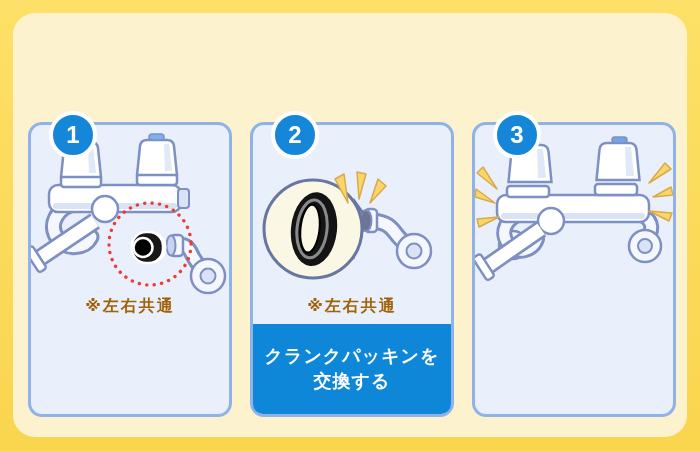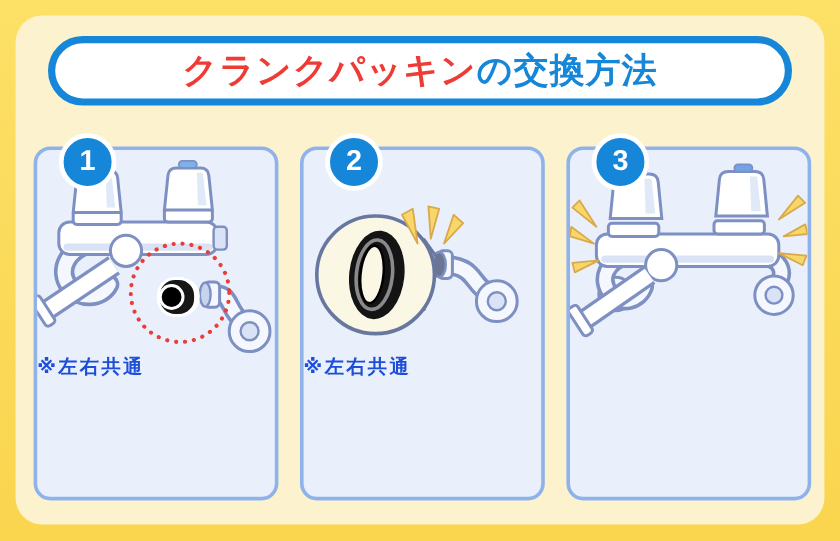--- a/index.html
+++ b/index.html
@@ -46,43 +46,40 @@
     color:#FFFFFF;font-size:24px;font-weight:bold;
     display:flex;align-items:center;justify-content:center;
     z-index:3;
   }
   .illo{
     position:absolute;left:0;top:4px;width:198px;height:178px;
     z-index:1;
   }
   .note{
     position:absolute;left:0;right:0;bottom:96px;height:22px;
-    text-align:left;color:#1d4ed8;
+    text-align:center;color:#a16207;
     font-size:16px;font-weight:bold;letter-spacing:2px;
     z-index:2;
   }
   .caption{
     position:absolute;left:0;right:0;bottom:0;height:90px;
     background:#0E87D8;border-radius:0 0 10px 10px;
     color:#FFFFFF;font-size:18px;font-weight:bold;
     letter-spacing:1px;line-height:25px;text-align:center;
     display:flex;align-items:center;justify-content:center;
     white-space:pre-line;
     z-index:2;
   }
 </style>
 </head>
 <body>
 
 <div class="stage">
   <div class="panel">
 
-    <div class="banner">
-      <h1><span class="t-red">クランクパッキン</span><span class="t-blue">の交換方法</span></h1>
-    </div>
 
     <section class="card card-1">
       <div class="badge">
         <span>1</span>
       </div>
 
       <svg class="illo" viewBox="0 0 198 178">
 
         <g>
           <path d="M46,74 C26,78 16,96 27,110 C36,121 54,120 60,108" stroke="#7E90C2" stroke-width="17" fill="none" stroke-linecap="round"></path>
@@ -168,20 +165,22 @@
         </g>
 
         <g fill="#F8D76A" stroke="#DAA94A" stroke-width="1.5" stroke-linejoin="round">
           <polygon points="95,74 82,50 91,45"></polygon>
           <polygon points="106,70 104,43 113,45"></polygon>
           <polygon points="117,74 125,50 133,57"></polygon>
         </g>
       </svg>
 
       <div class="note">※左右共通</div>
+      <div class="caption">クランクパッキンを
+交換する</div>
     </section>
 
     <section class="card card-3">
       <div class="badge">
         <span>3</span>
       </div>
 
       <svg class="illo" viewBox="0 0 198 178">
 
         <g>

